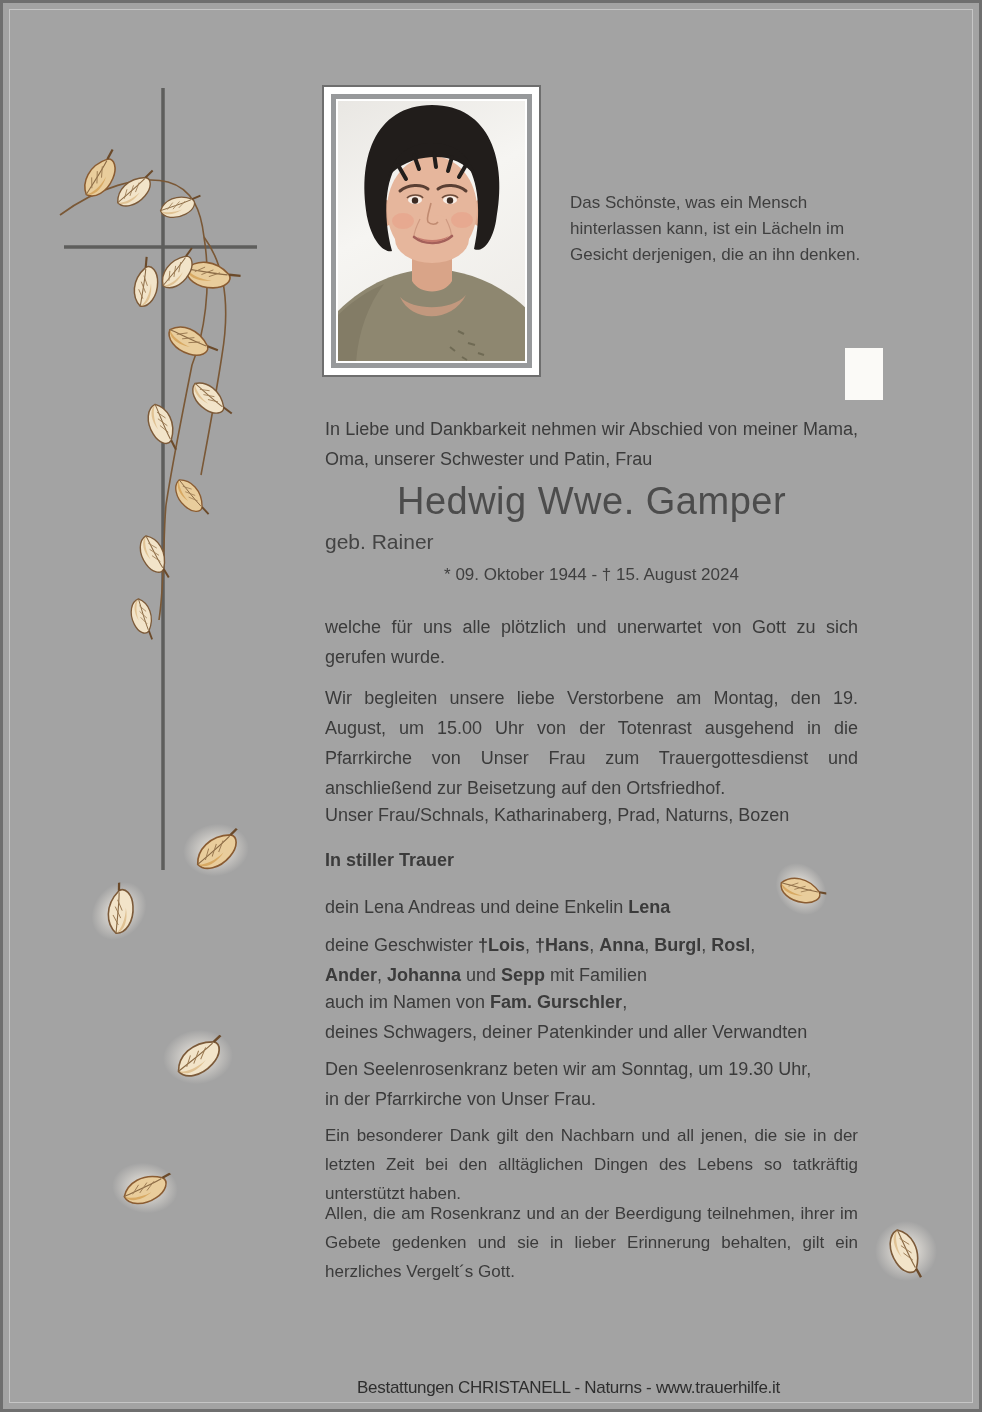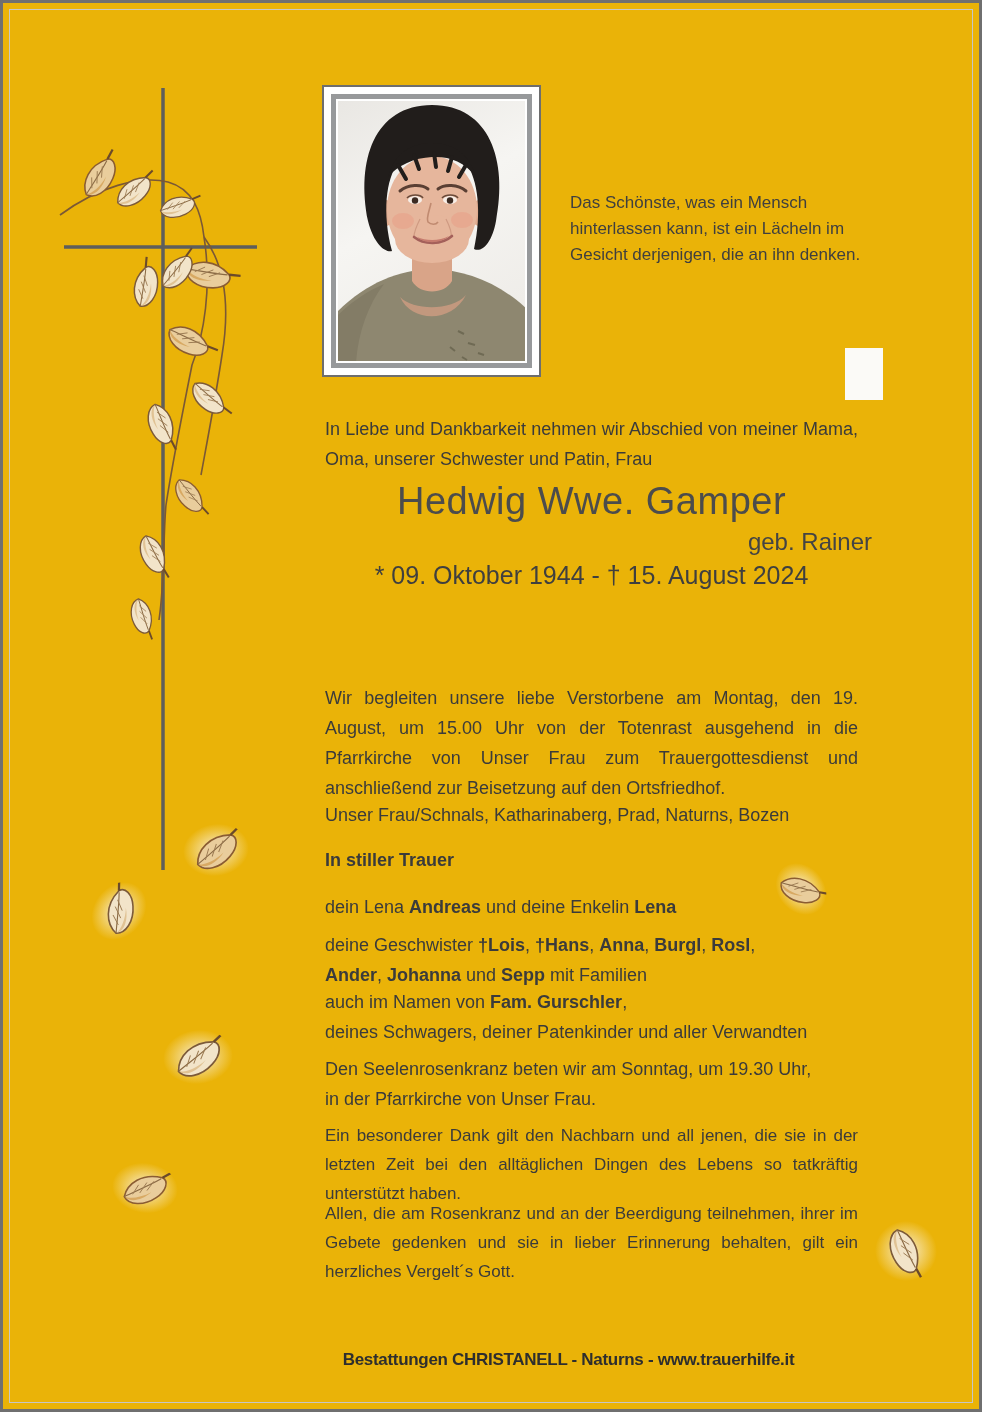--- a/index.html
+++ b/index.html
@@ -1,43 +1,43 @@
 <!DOCTYPE html>
 <html><head>
 <meta charset="utf-8">
 <style>
   html,body{margin:0;padding:0;background:#ffffff;}
   *{box-sizing:border-box;}
   body{font-family:"Liberation Sans",sans-serif;color:#3b3b3b;}
-  .sheet{position:relative;width:982px;height:1412px;background:#eab308;overflow:hidden;}
+  .sheet{position:relative;width:982px;height:1412px;background:#a3a3a3;overflow:hidden;}
   .outer-border{position:absolute;inset:0;border:3px solid #6f6f6f;pointer-events:none;}
   .inner-border{position:absolute;inset:9px;border:1px solid #c6c6c6;pointer-events:none;}
 
   
   .photo-frame{position:absolute;left:322px;top:85px;width:219px;height:292px;
     border:2px solid #6e6e6e;background:#fff;padding:7px;}
   .photo-inner{width:100%;height:100%;border:5px solid #97999b;padding:2px;background:#fff;}
   .portrait{display:block;width:100%;height:100%;}
 
   
   .tb{position:absolute;left:325px;width:533px;font-size:18px;line-height:30px;
     color:#3b3b3b;white-space:pre-line;}
   .just{text-align:justify;white-space:normal;hyphens:none;}
   .quote{position:absolute;left:570px;top:190px;width:312px;font-size:17px;
     line-height:26px;white-space:pre-line;color:#3f3f3f;}
   .name{position:absolute;left:325px;top:479px;width:533px;text-align:center;
     font-size:38px;line-height:44px;color:#4c4c4c;font-weight:400;letter-spacing:.5px;}
-  .maiden{position:absolute;left:339px;top:528px;width:533px;text-align:right;
-    font-size:24px;line-height:28px;color:#444;}
+  .maiden{position:absolute;left:325px;top:528px;width:533px;text-align:left;
+    font-size:21px;line-height:28px;color:#444;}
   .dates{position:absolute;left:325px;top:562px;width:533px;text-align:center;
-    font-size:25px;line-height:26px;color:#3f3f3f;}
+    font-size:17px;line-height:26px;color:#3f3f3f;}
   .bold{font-weight:700;}
   .small{font-size:17px;line-height:29px;}
-  .footer{position:absolute;left:302px;top:1348px;width:533px;text-align:center;
-    font-size:17px;line-height:24px;font-weight:700;letter-spacing:-0.3px;color:#2e2e2e;}
+  .footer{position:absolute;left:302px;top:1376px;width:533px;text-align:center;
+    font-size:17px;line-height:24px;font-weight:400;letter-spacing:-0.3px;color:#2e2e2e;}
 
   
   .cross-art{position:absolute;left:38px;top:55px;}
   .leaf{position:absolute;
     background:radial-gradient(closest-side,rgba(250,245,236,.9),rgba(255,255,255,0));
     border-radius:50%;}
   .artifact{position:absolute;left:845px;top:348px;width:38px;height:52px;background:#fbfaf7;}
 </style>
 </head>
 <body>
@@ -163,25 +163,26 @@
   <div class="quote">Das Schönste, was ein Mensch
 hinterlassen kann, ist ein Lächeln im
 Gesicht derjenigen, die an ihn denken.</div>
 
   <div class="tb just" style="top:414px">In Liebe und Dankbarkeit nehmen wir Abschied von meiner Mama, Oma, unserer Schwester und Patin, Frau</div>
 
   <div class="name">Hedwig Wwe. Gamper</div>
   <div class="maiden">geb. Rainer</div>
   <div class="dates">* 09. Oktober 1944 - † 15. August 2024</div>
 
+  <div class="tb just" style="top:612px">welche für uns alle plötzlich und unerwartet von Gott zu sich gerufen wurde.</div>
   <div class="tb just" style="top:683px">Wir begleiten unsere liebe Verstorbene am Montag, den 19. August, um 15.00 Uhr von der Totenrast ausgehend in die Pfarrkirche von Unser Frau zum Trauergottesdienst und anschließend zur Beisetzung auf den Ortsfriedhof.</div>
   <div class="tb bold" style="top:845px">In stiller Trauer</div>
   <div class="tb" style="top:800px">Unser Frau/Schnals, Katharinaberg, Prad, Naturns, Bozen</div>
 
-  <div class="tb" style="top:892px"><span>dein Lena </span><span style="font-weight: 700;">Andreas</span><span> und deine Enkelin </span><span style="font-weight: 700;">Lena</span></div>
+  <div class="tb" style="top:892px"><span>dein Lena </span><span style="font-weight: 400;">Andreas</span><span> und deine Enkelin </span><span style="font-weight: 700;">Lena</span></div>
   <div class="tb" style="top:930px"><span>deine Geschwister </span><span style="font-weight: 700;">†Lois</span><span>, </span><span style="font-weight: 700;">†Hans</span><span>, </span><span style="font-weight: 700;">Anna</span><span>, </span><span style="font-weight: 700;">Burgl</span><span>, </span><span style="font-weight: 700;">Rosl</span><span>,
 </span><span style="font-weight: 700;">Ander</span><span>, </span><span style="font-weight: 700;">Johanna</span><span> und </span><span style="font-weight: 700;">Sepp</span><span> mit Familien</span></div>
   <div class="tb" style="top:987px"><span>auch im Namen von </span><span style="font-weight: 700;">Fam. Gurschler</span><span>,
 deines Schwagers, deiner Patenkinder und aller Verwandten</span></div>
 
   <div class="tb" style="top:1054px">Den Seelenrosenkranz beten wir am Sonntag, um 19.30 Uhr,
 in der Pfarrkirche von Unser Frau.</div>
   <div class="tb just small" style="top:1121px">Ein besonderer Dank gilt den Nachbarn und all jenen, die sie in der letzten Zeit bei den alltäglichen Dingen des Lebens so tatkräftig unterstützt haben.</div>
   <div class="tb just small" style="top:1199px">Allen, die am Rosenkranz und an der Beerdigung teilnehmen, ihrer im Gebete gedenken und sie in lieber Erinnerung behalten, gilt ein herzliches Vergelt´s Gott.</div>
 

